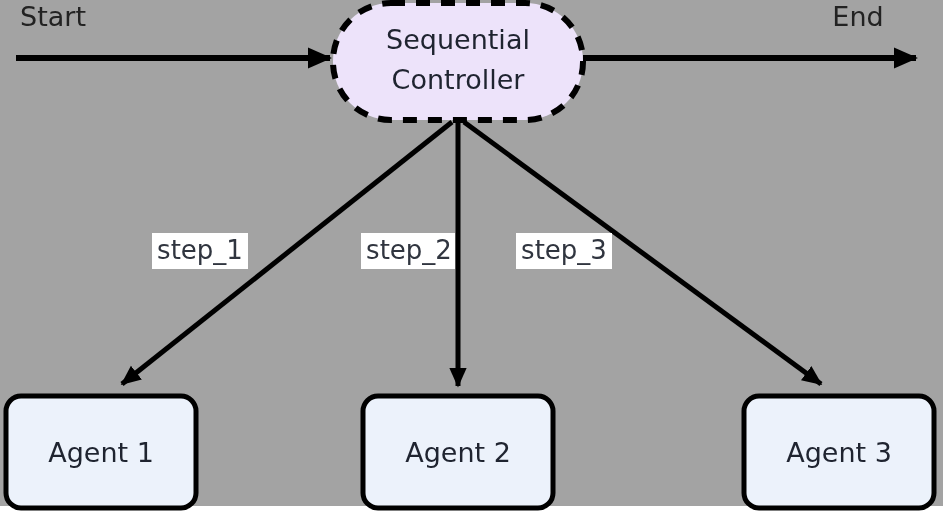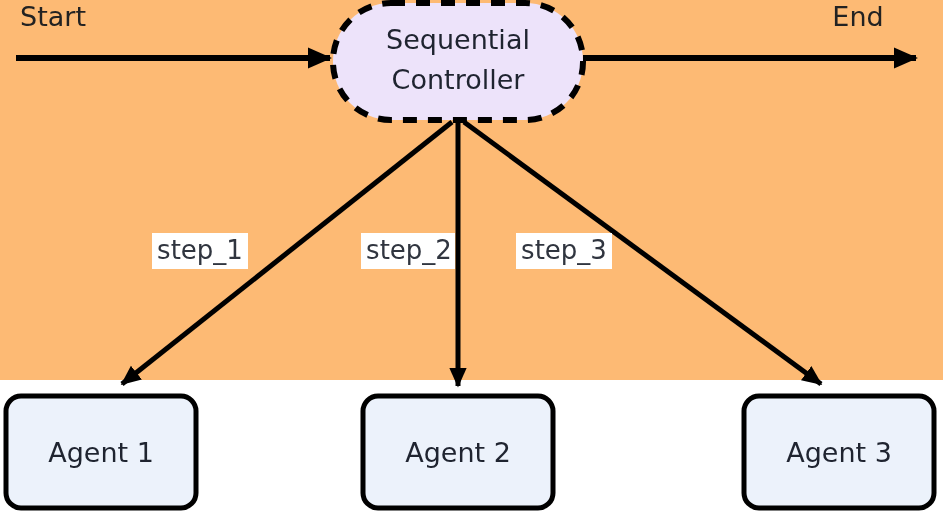--- a/index.html
+++ b/index.html
@@ -10,22 +10,22 @@
   }
   body {
     width: 943px;
     height: 520px;
     overflow: hidden;
     font-family: "DejaVu Sans", "Liberation Sans", sans-serif;
   }
   #diagram-root {
     position: relative;
     width: 943px;
-    height: 380px;
-    background: #fdba74;
+    height: 506px;
+    background: #a3a3a3;
   }
   #diagram-svg {
     display: block;
     width: 943px;
     height: 520px;
   }
   .edge-line {
     stroke: #000000;
     fill: none;
     stroke-linecap: butt;

